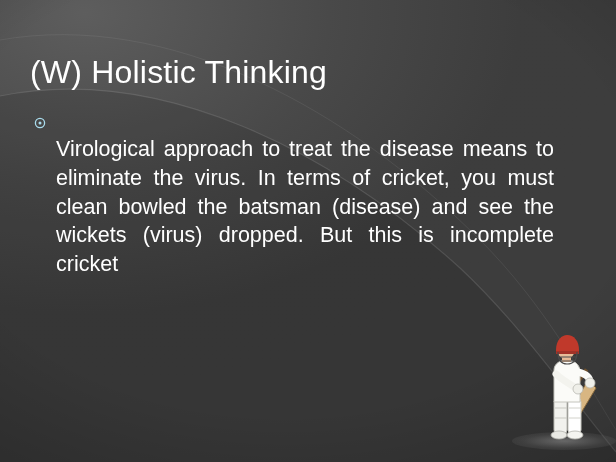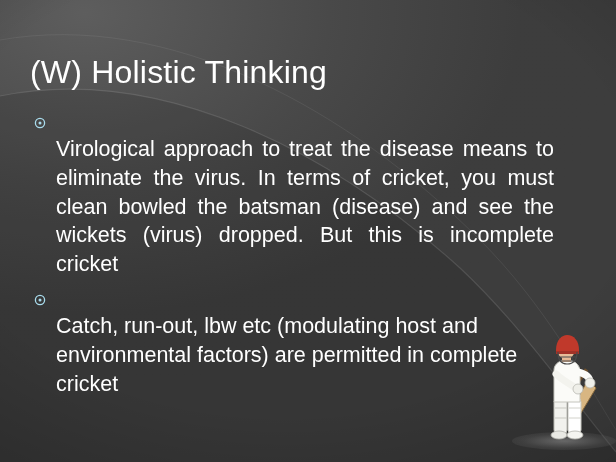--- a/index.html
+++ b/index.html
@@ -127,29 +127,20 @@
     <div class="bullet-row">
       <span class="bullet-mark">
         <svg width="12" height="12" viewBox="0 0 12 12">
           <circle cx="6" cy="6" r="4.6" fill="none" stroke="#a9dced" stroke-width="1.3"></circle>
           <circle cx="6" cy="6" r="1.5" fill="#a9dced"></circle>
         </svg>
       </span>
       <span class="bullet-text">Virological approach to treat the disease means to eliminate the virus. In terms of cricket, you must clean bowled the batsman (disease) and see the wickets (virus) dropped. But this is incomplete cricket</span>
     </div>
 
-    <div class="bullet-row">
-      <span class="bullet-mark">
-        <svg width="12" height="12" viewBox="0 0 12 12">
-          <circle cx="6" cy="6" r="4.6" fill="none" stroke="#a9dced" stroke-width="1.3"></circle>
-          <circle cx="6" cy="6" r="1.5" fill="#a9dced"></circle>
-        </svg>
-      </span>
-      <span class="bullet-text no-justify">Catch, run-out, lbw etc (modulating host and environmental factors) are permitted in complete cricket</span>
-    </div>
 
   </div>
 
   <div class="shadow-ellipse"></div>
 
   <svg class="cricketer" viewBox="0 0 92 112">
 
     <path d="M70,48 L78,56 L60,86 L52,80 Z" fill="#d8b682" stroke="#8a6a3d" stroke-width="1"></path>
     <rect x="62" y="36" width="4" height="16" transform="rotate(35 64 44)" fill="#6d4f2c"></rect>
 

